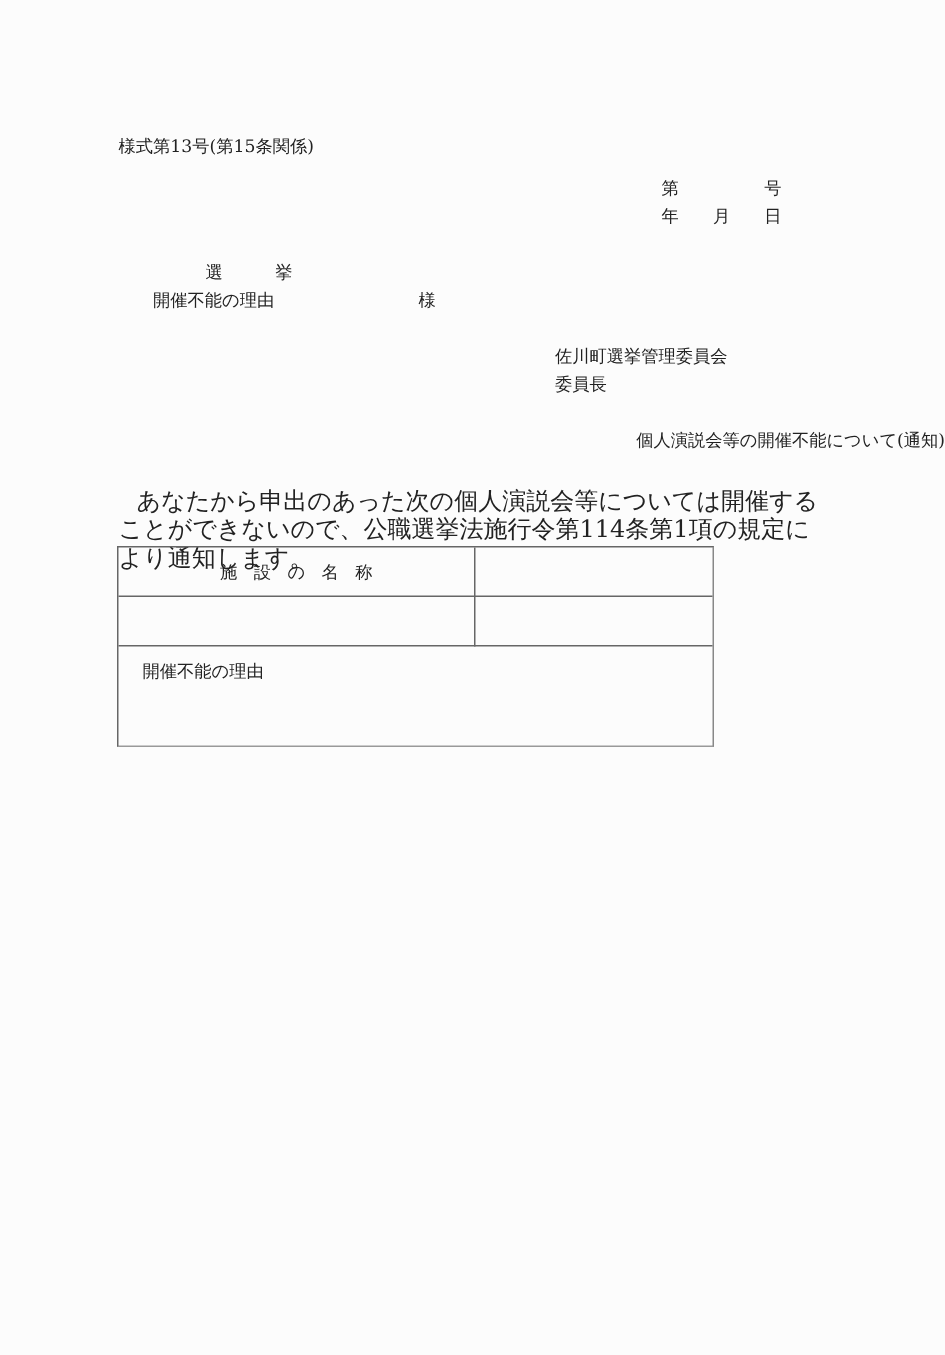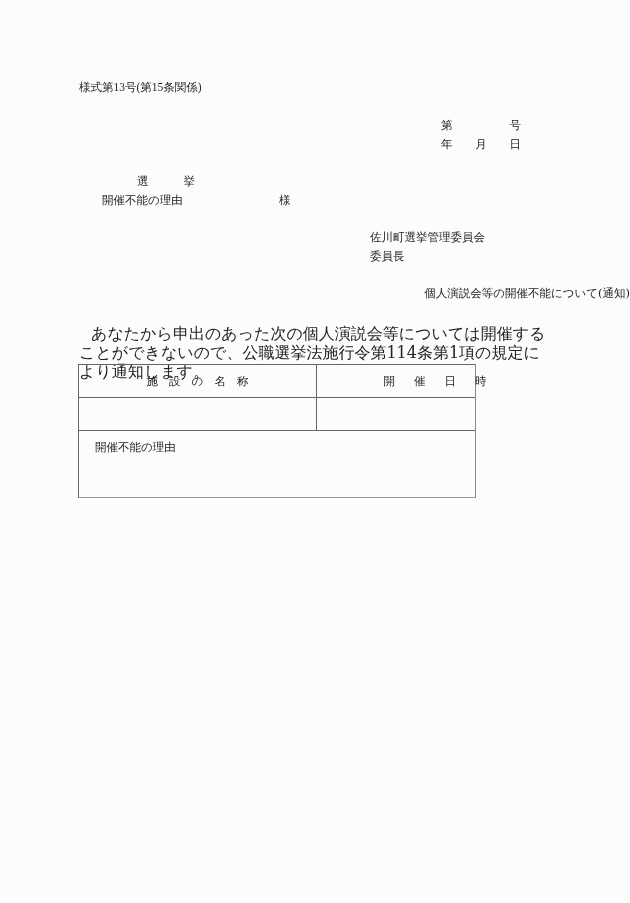--- a/index.html
+++ b/index.html
@@ -11,21 +11,21 @@
       width: 630px;
       height: 903px;
       position: relative;
       overflow: hidden;
       font-family: "DejaVu Serif", "Liberation Serif", serif;
       color: #222;
       font-size: 11.5px;
     }
     .abs { position: absolute; white-space: nowrap; line-height: 1; }
 
-    .form-no { left: 79px; top: 82px; font-family: Liberation Serif, serif; }
+    .form-no { left: 79px; top: 92px; }
 
     .doc-no-row { left: 441px; top: 120px; width: 80px; display: flex; justify-content: space-between; }
     .date-row { left: 441px; top: 139px; width: 80px; display: flex; justify-content: space-between; }
 
     .addressee-top { left: 137px; top: 176px; width: 58px; display: flex; justify-content: space-between; }
     .addressee-main { left: 102px; top: 195px; }
     .addressee-sama { left: 279px; top: 195px; }
 
     .issuer-org { left: 370px; top: 232px; }
     .issuer-title { left: 370px; top: 251px; }
@@ -106,23 +106,20 @@
 
 <div class="abs doc-title">個人演説会等の開催不能について(通知)</div>
 
 <div class="abs body-text"><span class="indent"></span><span>あなたから申出のあった次の個人演説会等については開催することができないので、公職選挙法施行令第114条第1項の規定により通知します。</span></div>
 
 <div class="form-table">
   <div class="row header">
     <div class="cell c1">
       <span class="hdr-label">施設の名称</span>
     </div>
-    <div class="cell c2">
-      <span class="hdr-label wide">開催日時</span>
-    </div>
   </div>
   <div class="row data">
     <div class="cell c1"></div>
     <div class="cell c2"></div>
   </div>
   <div class="col-divider"></div>
   <div class="reason-area">
     <span class="reason-label">開催不能の理由</span>
   </div>
 </div>

